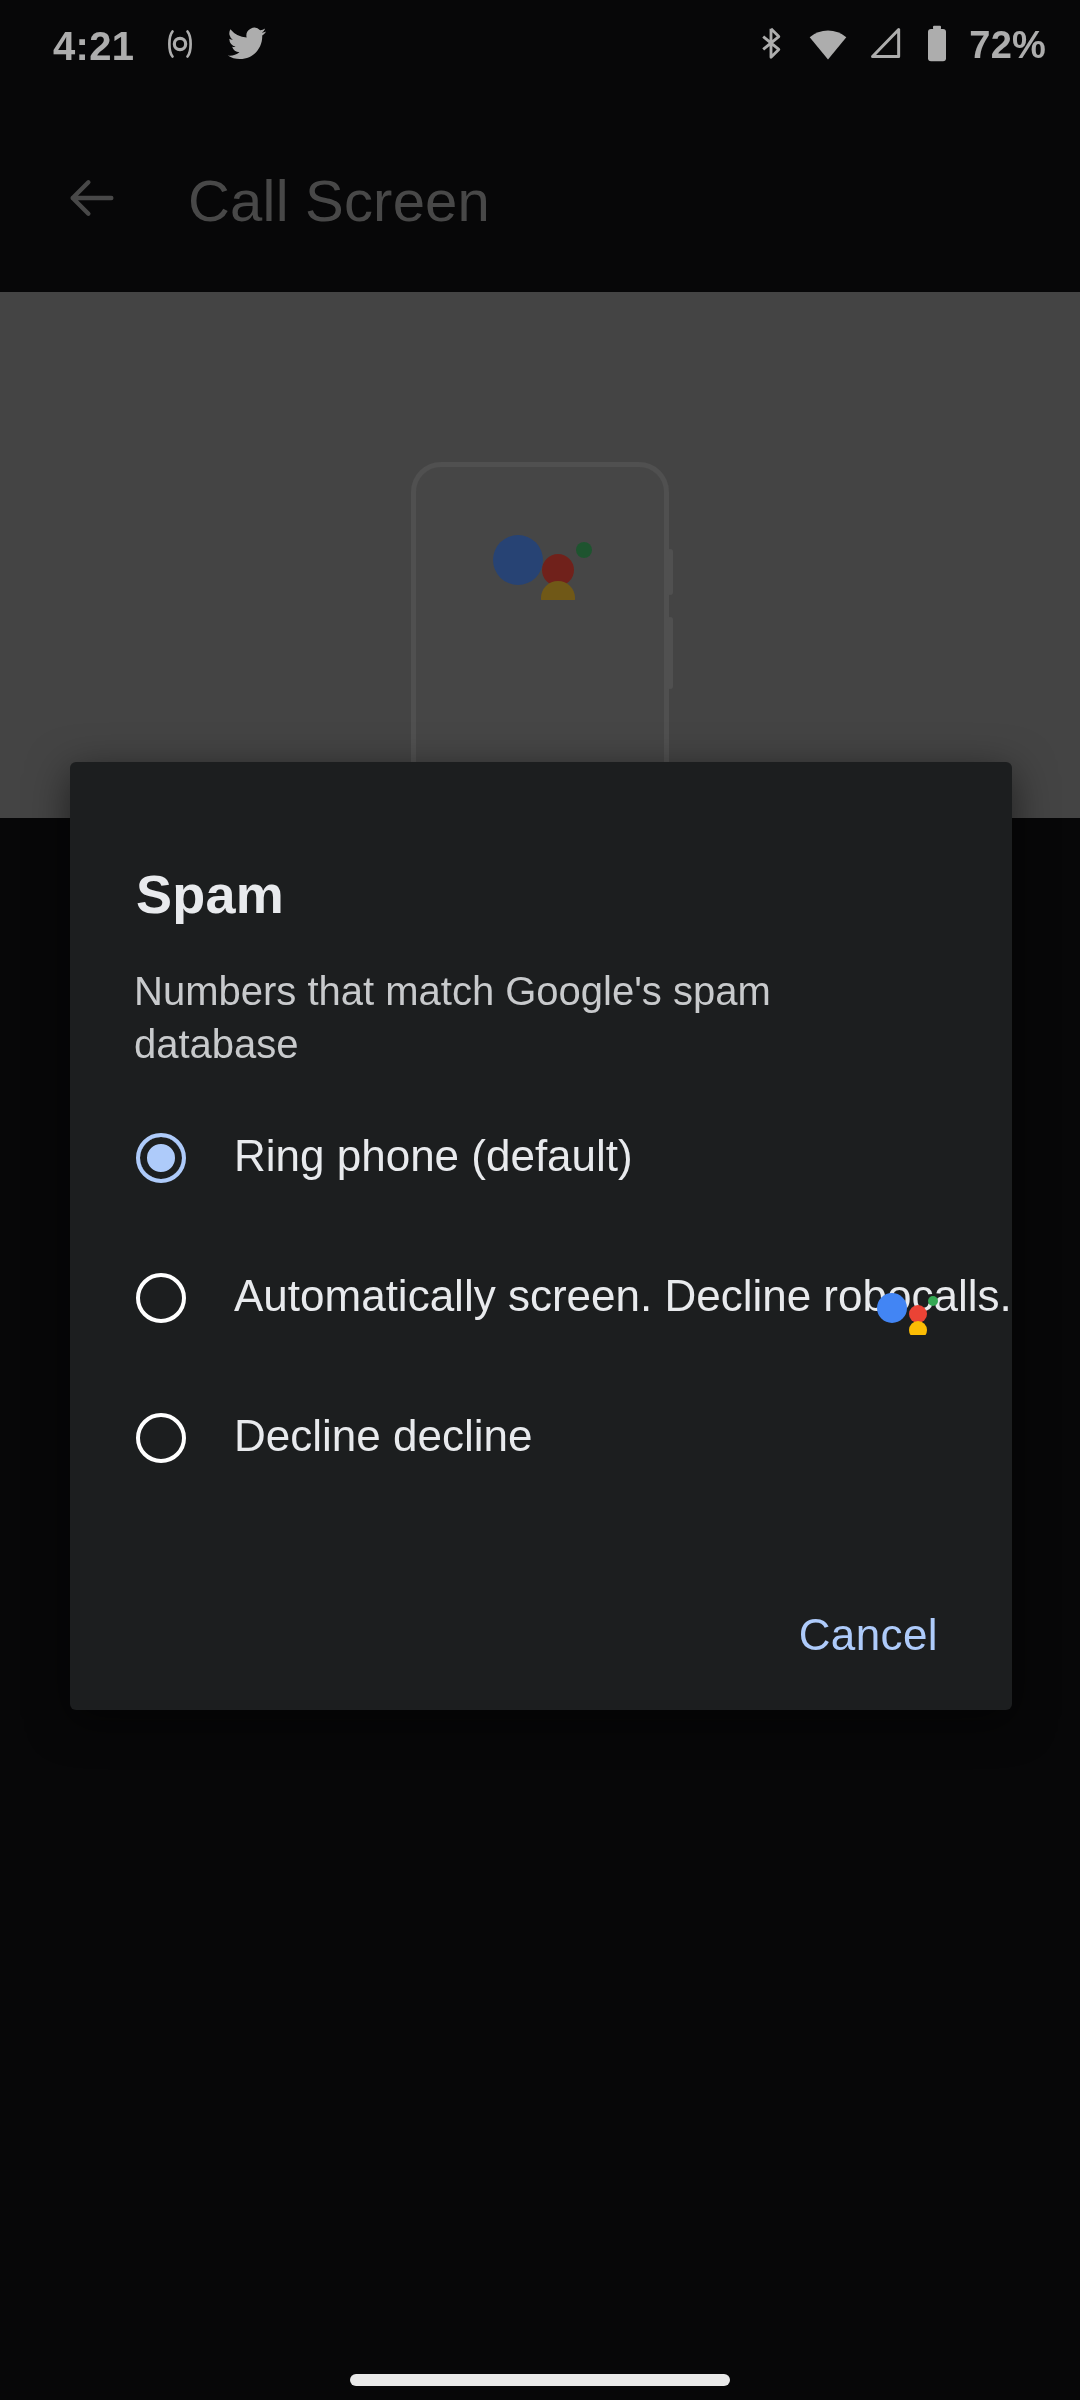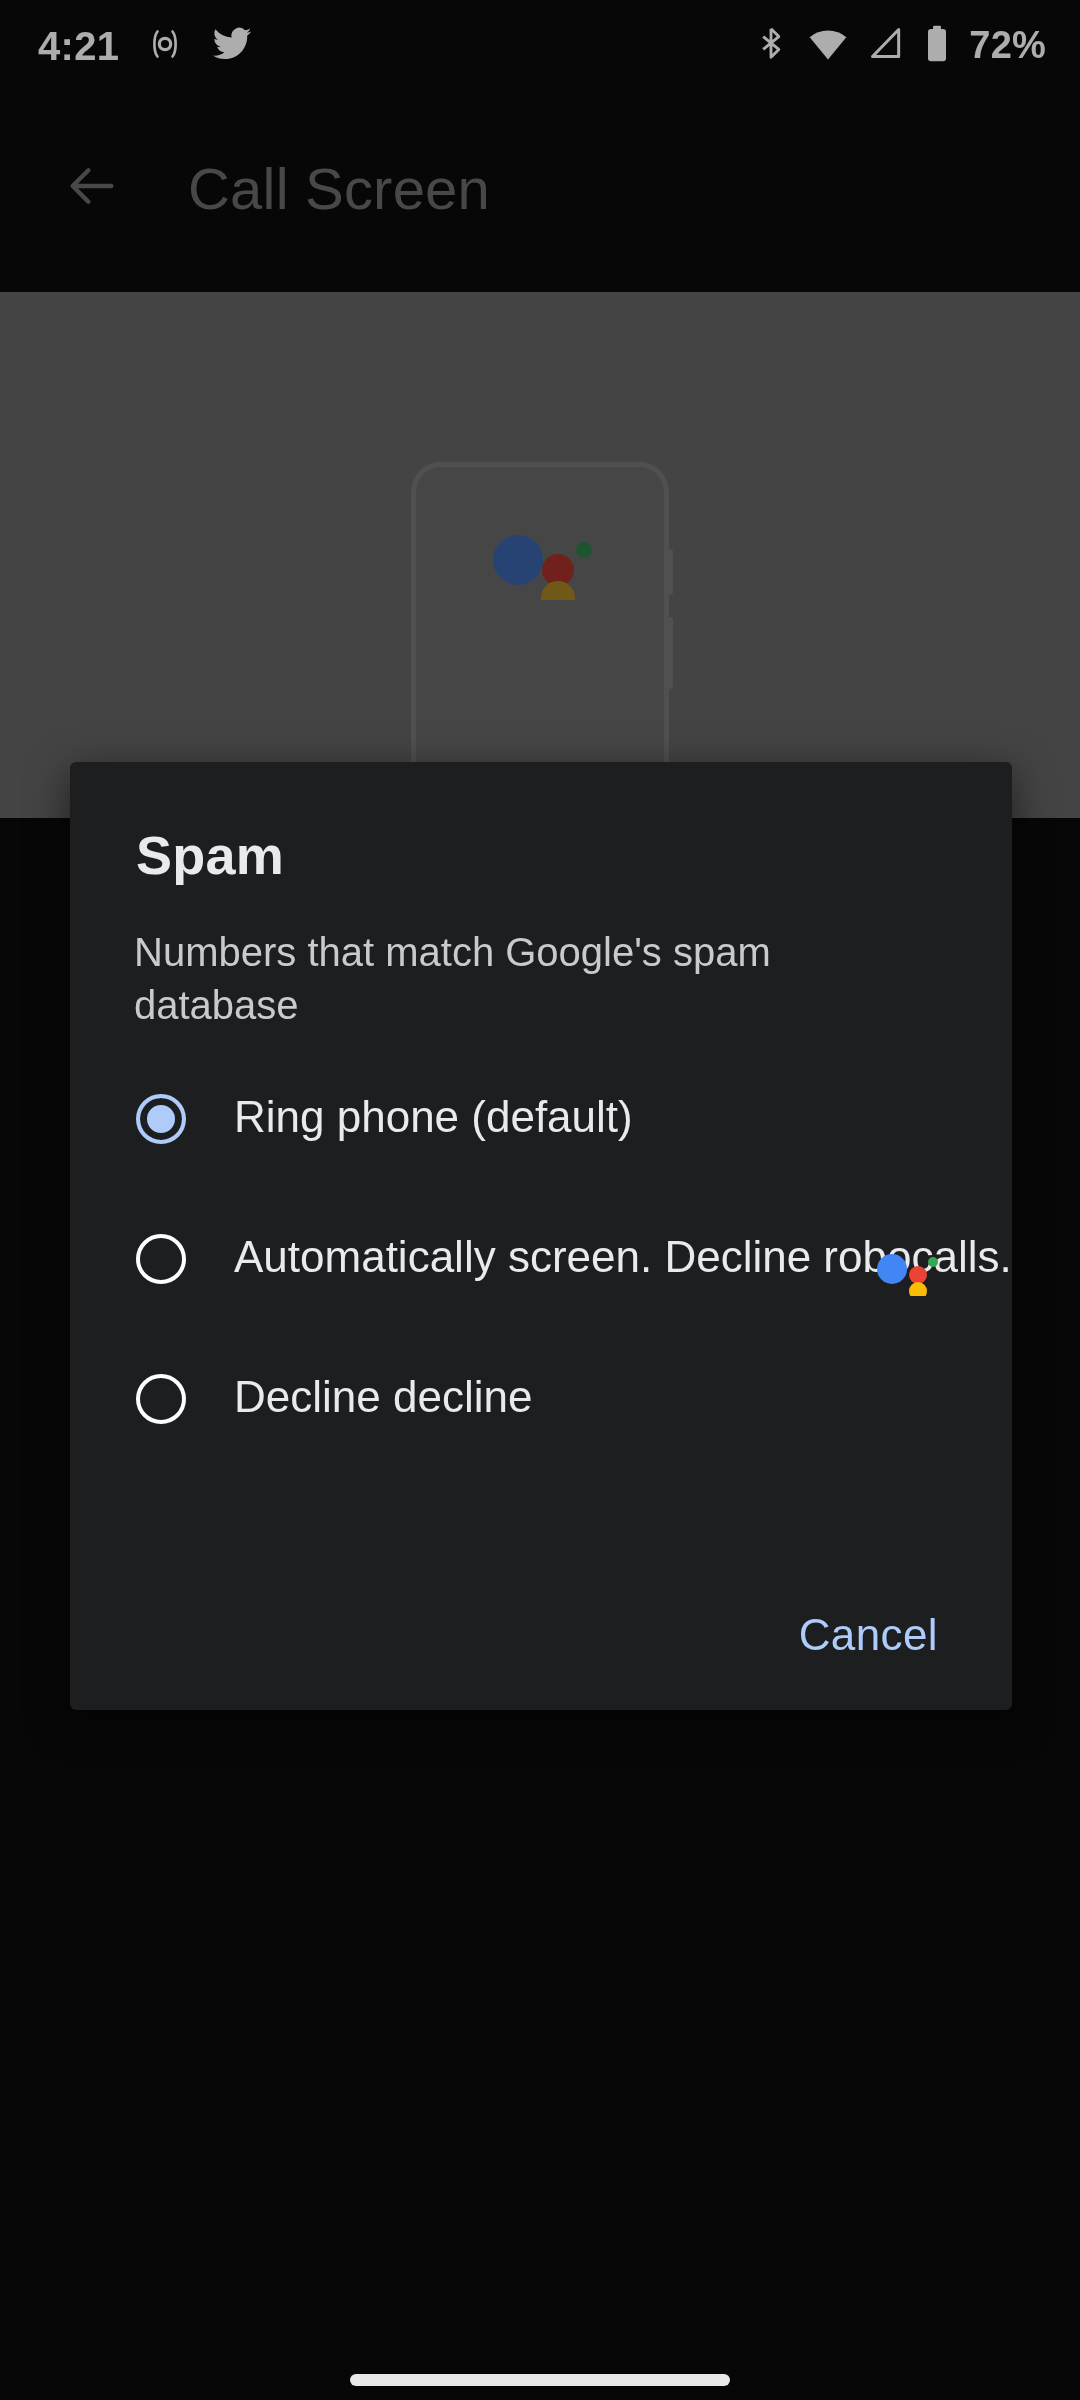--- a/index.html
+++ b/index.html
@@ -8,31 +8,31 @@
     background:#0b0b0c;
     font-family:"Liberation Sans", sans-serif;
     overflow:hidden;
   }
   #phone { position:relative; width:1080px; height:2400px; background:#0b0b0c; }
 
   
   .statusbar{
     position:absolute; top:0; left:0; width:1080px; height:92px;
     display:flex; align-items:center; justify-content:space-between;
-    padding:0 34px 0 38px; color:#ffffff;gap:28px;
+    padding:0 34px 0 53px; color:#ffffff;gap:28px;
   }
   .sb-left{ display:flex; align-items:center; gap:26px; }
   .sb-time{ font-size:40px; font-weight:700; letter-spacing:.3px; line-height:1; }
   .sb-right{ display:flex; align-items:flex-start; gap:18px; }
   .sb-batt-text{ font-size:38px; font-weight:700; letter-spacing:.2px; }
   .ic{ display:block; }
 
   
   .appbar{
-    position:absolute; top:88px; left:0; width:1080px; height:200px;
+    position:absolute; top:100px; left:0; width:1080px; height:200px;
     display:flex; align-items:center; background:#0b0b0c;
   }
   .appbar-back{ width:104px; margin-left:40px; display:flex; align-items:center; justify-content:center; }
   .appbar-title{
     font-size:58px; color:#6b6b6b; margin-left:44px; font-weight:400; letter-spacing:.2px;
   }
 
   
   .illus-band{
     position:absolute; top:292px; left:0; width:1080px; height:526px;
@@ -68,21 +68,21 @@
 
   
   .dialog{
     position:absolute; left:70px; top:762px; width:942px; height:948px;
     background:#1c1e1f; border-radius:6px;
     box-shadow:0 10px 42px rgba(0,0,0,.55);
     padding:0 0 0 0;
   }
   .dlg-title{
     font-size:54px; font-weight:700; color:#e8eaed;
-    padding:62px 0 0 66px; letter-spacing:.2px;
+    padding:62px 0 0 66px; letter-spacing:.2px;margin-top:39px;
   }
   .dlg-sub{
     font-size:40px; color:#c8cacc; line-height:1.32;
     padding:40px 96px 0 64px;
   }
   .options{ margin-top:56px; }
   .option{
     display:flex; align-items:flex-start; padding:0 0 0 66px; min-height:104px;
     position:relative;
   }

